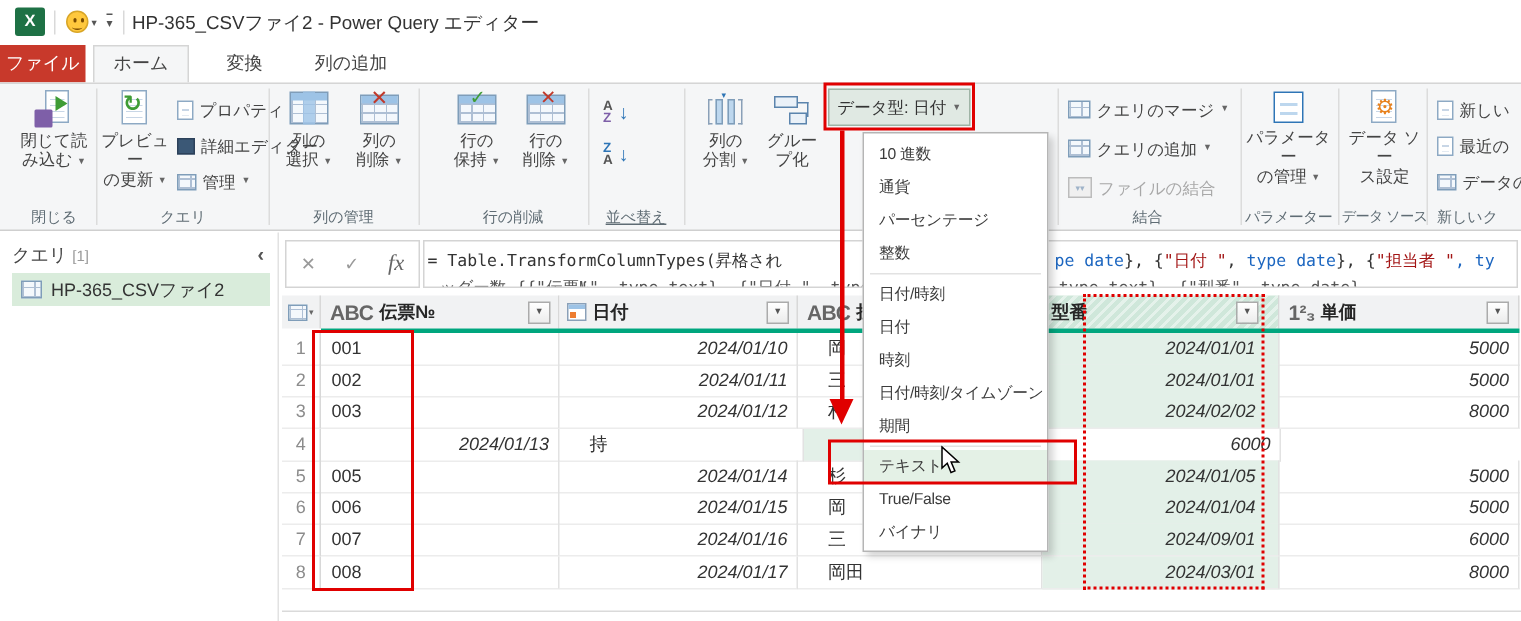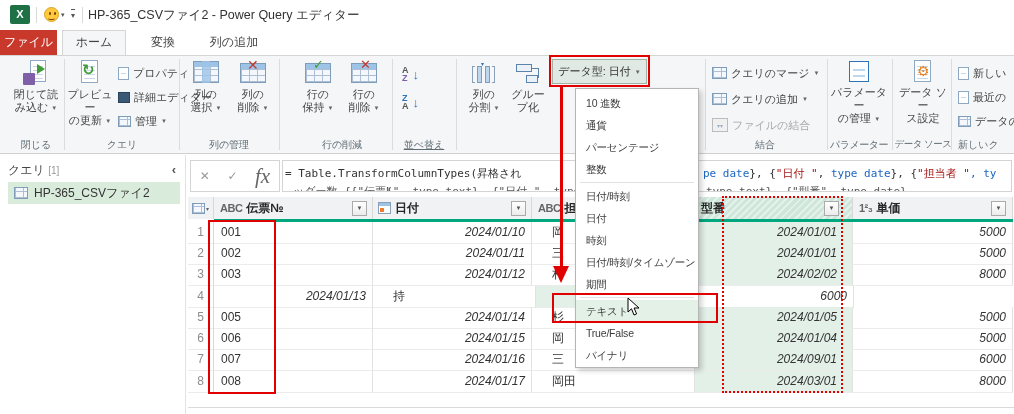--- a/index.html
+++ b/index.html
@@ -42,33 +42,33 @@
   .qpane{left:8px;top:158px;width:172px;height:256px;background:#fff;}
   .qpane-head{left:0;top:4px;width:172px;height:18px;}
   .qtitle{font-size:12px;color:#444;}
   .qcount{font-size:10px;color:#999;}
   .qchev{position:absolute;right:4px;top:0;font-weight:bold;color:#555;font-size:13px;}
   .qitem{left:0;top:24px;width:172px;height:22px;background:#d9ecdb;display:flex;align-items:center;gap:6px;padding-left:6px;box-sizing:border-box;}
   .vdiv{left:185px;top:155px;width:1px;height:259px;background:#e2e2e2;}
   
   .fxbox{left:190px;top:160px;width:90px;height:32px;border:1px solid #d4d4d4;background:#fff;
          display:flex;align-items:center;justify-content:space-around;color:#9a9a9a;}
-  .fxbox .fxi{font-style:italic;font-family:"Liberation Serif",serif;font-size:21px;color:#666;}
+  .fxbox .fxi{font-style:italic;font-family:"Liberation Serif",serif;font-size:15px;color:#666;}
   .finput{left:282px;top:160px;width:730px;height:32px;border:1px solid #d4d4d4;background:#fff;overflow:hidden;
           font-family:"DejaVu Sans Mono",monospace;font-size:11px;color:#333;}
   .fline{position:absolute;white-space:nowrap;}
   .kw{color:#1c66c0;} .str{color:#a31515;}
   
   .tablewrap{left:188px;top:197px;width:826px;height:200px;}
   .thead{position:absolute;left:0;top:0;display:flex;height:22px;}
   .hcell{box-sizing:border-box;height:22px;background:#f1f2f3;border-right:1px solid #d8d8d8;
          display:flex;align-items:center;font-weight:bold;color:#262626;position:relative;}
   .hsel{background:#cfe7da;background-image:repeating-linear-gradient(135deg,rgba(255,255,255,.45) 0 2px,transparent 2px 5px);}
   .qbar{position:absolute;left:26px;top:22px;width:799px;height:3px;background:#00a67e;}
-  .typ{font-size:11px;font-weight:bold;color:#666;margin:0 4px 0 6px;letter-spacing:-0.5px;text-align:center;}
+  .typ{font-size:14px;font-weight:bold;color:#666;margin:0 4px 0 6px;letter-spacing:-0.5px;text-align:center;}
   .fbtn{position:absolute;width:13px;height:13px;border:1px solid #ababab;background:linear-gradient(#fff,#ececec);
         font-size:6px;color:#555;display:flex;align-items:center;justify-content:center;}
   .cal{width:13px;height:12px;border:1px solid #8aa0b8;background:#fff;position:relative;margin:0 4px 0 5px;box-sizing:border-box;}
   .cal i{position:absolute;left:0;top:0;width:100%;height:3px;background:#9dc3e6;}
   .cal b{position:absolute;left:1px;bottom:1px;width:4px;height:4px;background:#ed7d31;}
   .trow{position:absolute;left:0;display:flex;height:22px;}
   .cell{box-sizing:border-box;height:22px;line-height:21px;border-right:1px solid #e2e2e2;border-bottom:1px solid #ececec;
         overflow:hidden;white-space:nowrap;}
   .cn{width:26px;text-align:center;color:#8c8c8c;border-right:1px solid #d8d8d8;}
   .c1{width:159px;padding-left:7px;}

